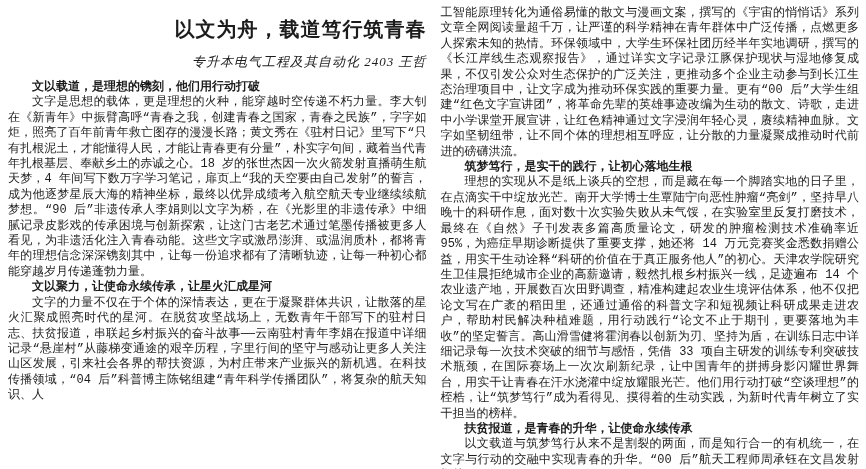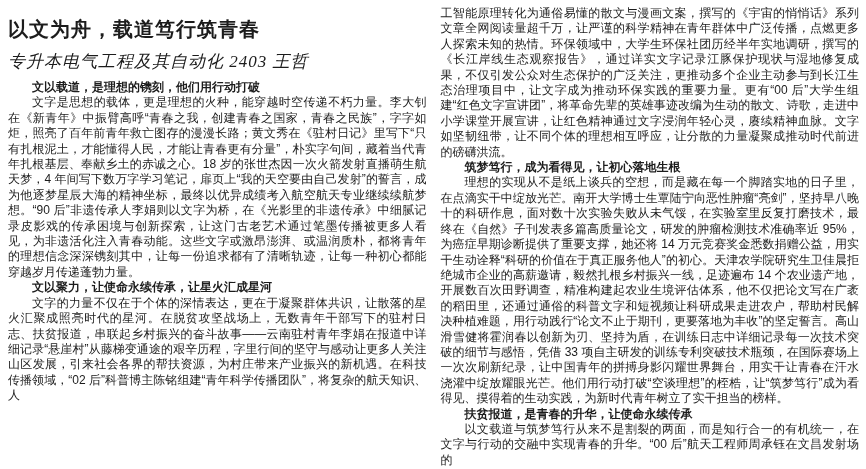--- a/index.html
+++ b/index.html
@@ -20,35 +20,35 @@
   }
   .col {
     flex: 1 1 0;
     min-width: 0;
   }
   .title {
     font-family: "Liberation Sans", sans-serif;
     font-weight: bold;
     font-size: 20px;
     line-height: 26px;
-    text-align: left;
+    text-align: right;
     letter-spacing: 1px;
     margin: 10px 0 11px 0;
   }
   .byline {
     font-family: "Liberation Serif", serif;
     font-style: italic;
-    font-size: 17px;
+    font-size: 13px;
     line-height: 17px;
-    text-align: left;
+    text-align: right;
     letter-spacing: 1px;
     margin: 0 0 10px 0;
   }
   .para, .para-heading {
-    font-family: Liberation Sans, sans-serif;
+    font-family: Liberation Mono, monospace;
     font-size: 12px;
     line-height: 15.4px;
     text-align: justify;
     text-justify: inter-ideograph;
     margin: 0;
   }
   .para.indent { text-indent: 2em; }
   .para-heading {
     font-weight: bold;
     text-indent: 2em;
@@ -58,25 +58,25 @@
 <body>
 
 <div class="page" style="color: rgb(28, 28, 28); background: rgb(255, 255, 255);">
   <div class="col">
     <div class="title">以文为舟，载道笃行筑青春</div>
     <div class="byline">专升本电气工程及其自动化 2403 王哲</div>
     <div>
         <div class="para-heading">文以载道，是理想的镌刻，他们用行动打破</div>
         <div class="para indent">文字是思想的载体，更是理想的火种，能穿越时空传递不朽力量。李大钊在《新青年》中振臂高呼“青春之我，创建青春之国家，青春之民族”，字字如炬，照亮了百年前青年救亡图存的漫漫长路；黄文秀在《驻村日记》里写下“只有扎根泥土，才能懂得人民，才能让青春更有分量”，朴实字句间，藏着当代青年扎根基层、奉献乡土的赤诚之心。18 岁的张世杰因一次火箭发射直播萌生航天梦，4 年间写下数万字学习笔记，扉页上“我的天空要由自己发射”的誓言，成为他逐梦星辰大海的精神坐标，最终以优异成绩考入航空航天专业继续续航梦想。“90 后”非遗传承人李娟则以文字为桥，在《光影里的非遗传承》中细腻记录皮影戏的传承困境与创新探索，让这门古老艺术通过笔墨传播被更多人看见，为非遗活化注入青春动能。这些文字或激昂澎湃、或温润质朴，都将青年的理想信念深深镌刻其中，让每一份追求都有了清晰轨迹，让每一种初心都能穿越岁月传递蓬勃力量。</div>
         <div class="para-heading">文以聚力，让使命永续传承，让星火汇成星河</div>
-        <div class="para indent">文字的力量不仅在于个体的深情表达，更在于凝聚群体共识，让散落的星火汇聚成照亮时代的星河。在脱贫攻坚战场上，无数青年干部写下的驻村日志、扶贫报道，串联起乡村振兴的奋斗故事——云南驻村青年李娟在报道中详细记录“悬崖村”从藤梯变通途的艰辛历程，字里行间的坚守与感动让更多人关注山区发展，引来社会各界的帮扶资源，为村庄带来产业振兴的新机遇。在科技传播领域，“02 后”科普博主陈铭组建“青年科学传播团队”，将复杂的航天知识、人</div>
+        <div class="para indent">文字的力量不仅在于个体的深情表达，更在于凝聚群体共识，让散落的星火汇聚成照亮时代的星河。在脱贫攻坚战场上，无数青年干部写下的驻村日志、扶贫报道，串联起乡村振兴的奋斗故事——云南驻村青年李娟在报道中详细记录“悬崖村”从藤梯变通途的艰辛历程，字里行间的坚守与感动让更多人关注山区发展，引来社会各界的帮扶资源，为村庄带来产业振兴的新机遇。在科技传播领域，“04 后”科普博主陈铭组建“青年科学传播团队”，将复杂的航天知识、人</div>
       </div>
   </div>
   <div class="col">
     <div>
         <div class="para">工智能原理转化为通俗易懂的散文与漫画文案，撰写的《宇宙的悄悄话》系列文章全网阅读量超千万，让严谨的科学精神在青年群体中广泛传播，点燃更多人探索未知的热情。环保领域中，大学生环保社团历经半年实地调研，撰写的《长江岸线生态观察报告》，通过详实文字记录江豚保护现状与湿地修复成果，不仅引发公众对生态保护的广泛关注，更推动多个企业主动参与到长江生态治理项目中，让文字成为推动环保实践的重要力量。更有“00 后”大学生组建“红色文字宣讲团”，将革命先辈的英雄事迹改编为生动的散文、诗歌，走进中小学课堂开展宣讲，让红色精神通过文字浸润年轻心灵，赓续精神血脉。文字如坚韧纽带，让不同个体的理想相互呼应，让分散的力量凝聚成推动时代前进的磅礴洪流。</div>
-        <div class="para-heading">筑梦笃行，成为看得见，让初心落地生根</div>
+        <div class="para-heading">筑梦笃行，是实干的践行，让初心落地生根</div>
         <div class="para indent">理想的实现从不是纸上谈兵的空想，而是藏在每一个脚踏实地的日子里，在点滴实干中绽放光芒。南开大学博士生覃陆宁向恶性肿瘤“亮剑”，坚持早八晚十的科研作息，面对数十次实验失败从未气馁，在实验室里反复打磨技术，最终在《自然》子刊发表多篇高质量论文，研发的肿瘤检测技术准确率近 95%，为癌症早期诊断提供了重要支撑，她还将 14 万元竞赛奖金悉数捐赠公益，用实干生动诠释“科研的价值在于真正服务他人”的初心。天津农学院研究生卫佳晨拒绝城市企业的高薪邀请，毅然扎根乡村振兴一线，足迹遍布 14 个农业遗产地，开展数百次田野调查，精准构建起农业生境评估体系，他不仅把论文写在广袤的稻田里，还通过通俗的科普文字和短视频让科研成果走进农户，帮助村民解决种植难题，用行动践行“论文不止于期刊，更要落地为丰收”的坚定誓言。高山滑雪健将霍润春以创新为刃、坚持为盾，在训练日志中详细记录每一次技术突破的细节与感悟，凭借 33 项自主研发的训练专利突破技术瓶颈，在国际赛场上一次次刷新纪录，让中国青年的拼搏身影闪耀世界舞台，用实干让青春在汗水浇灌中绽放耀眼光芒。他们用行动打破“空谈理想”的桎梏，让“筑梦笃行”成为看得见、摸得着的生动实践，为新时代青年树立了实干担当的榜样。</div>
         <div class="para-heading">扶贫报道，是青春的升华，让使命永续传承</div>
         <div class="para indent">以文载道与筑梦笃行从来不是割裂的两面，而是知行合一的有机统一，在文字与行动的交融中实现青春的升华。“00 后”航天工程师周承钰在文昌发射场的</div>
       </div>
   </div>
 </div>
 
 </body></html>

